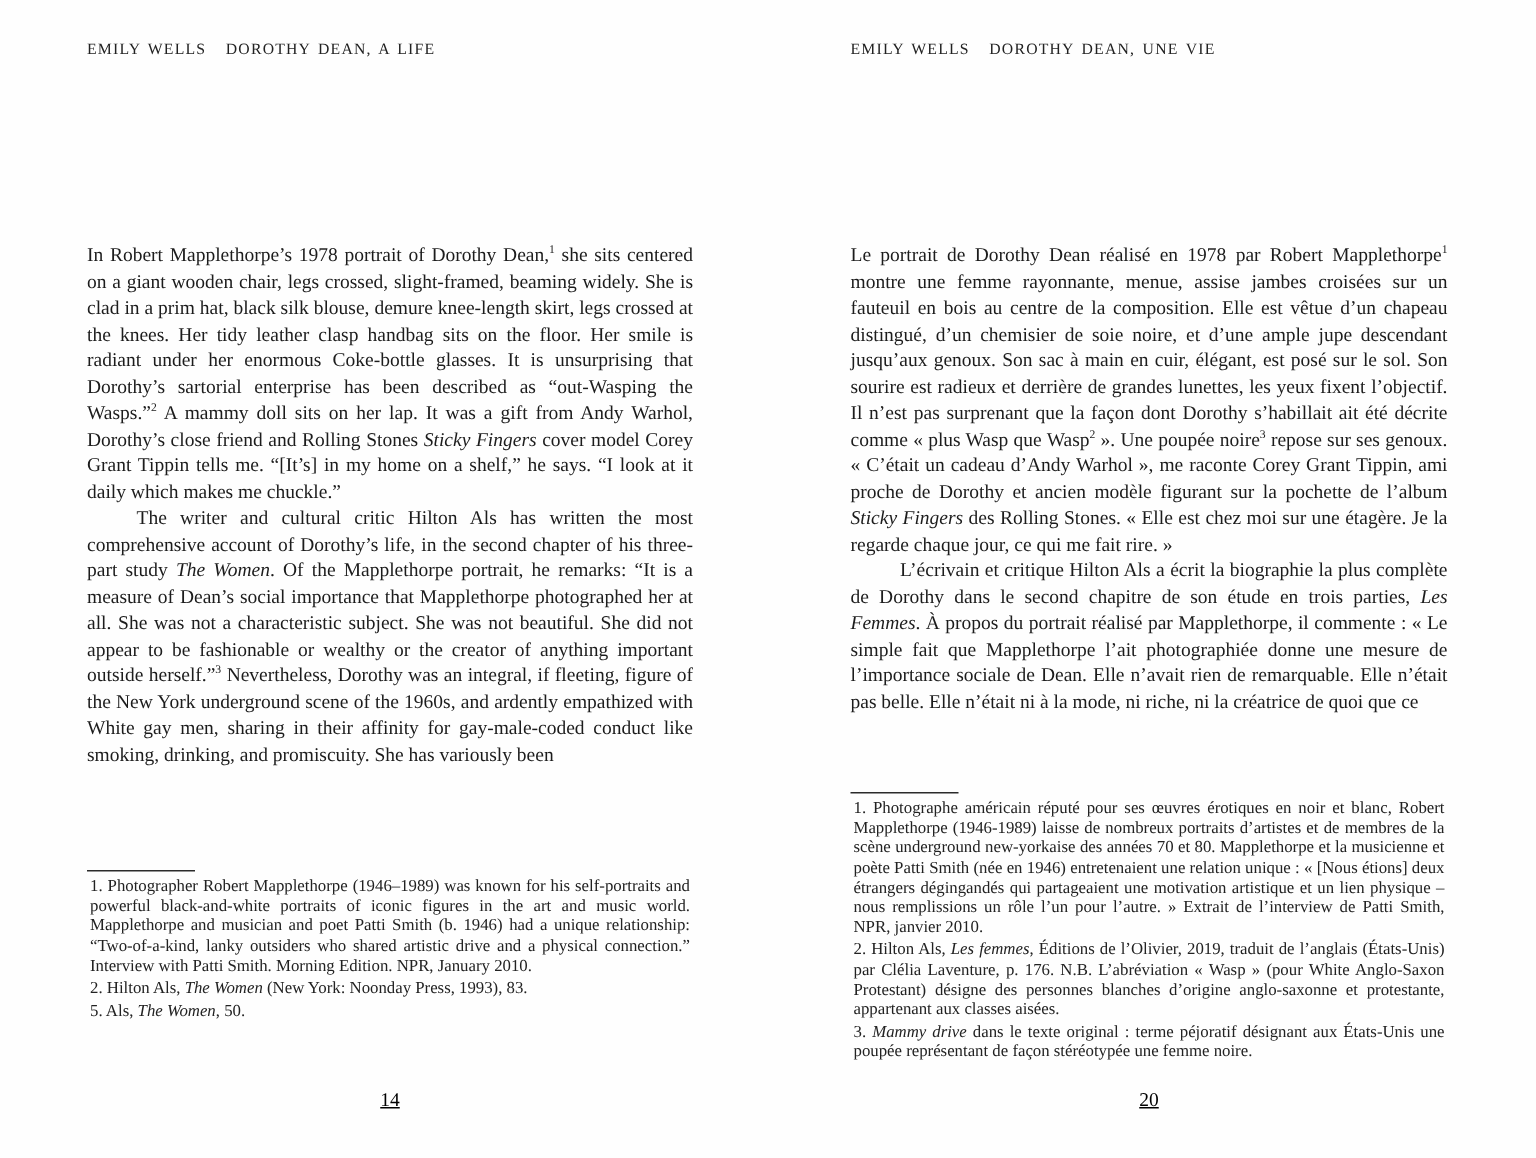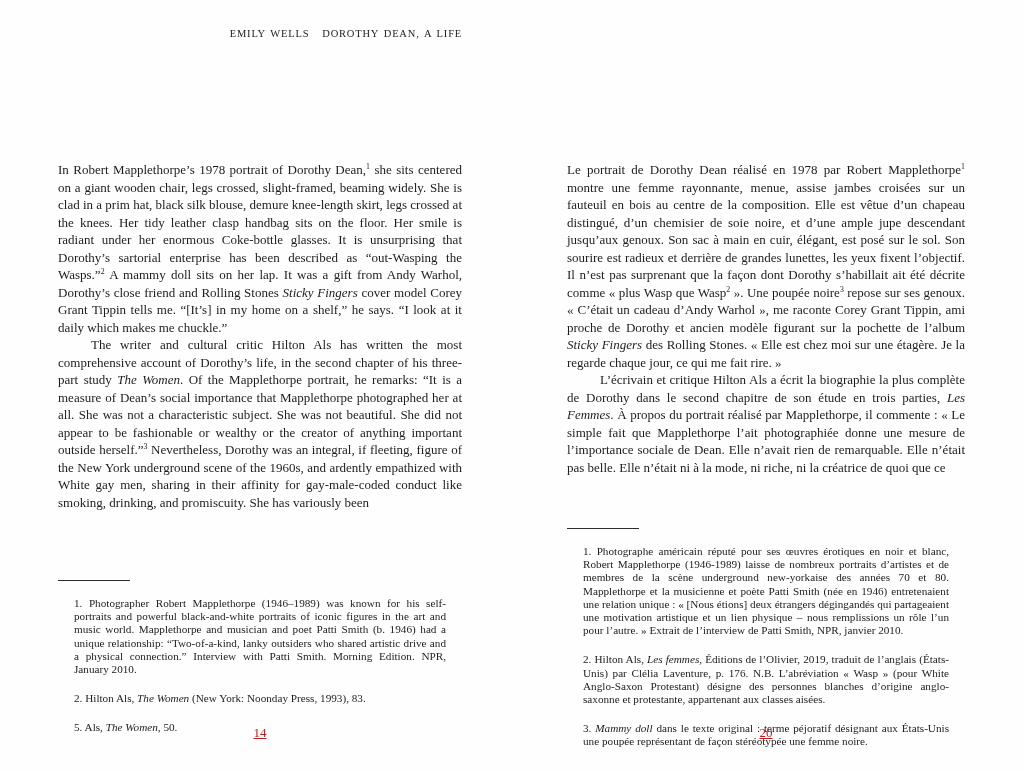--- a/index.html
+++ b/index.html
@@ -12,21 +12,21 @@
     overflow: hidden;
   }
   .page {
     position: absolute; top: 0; height: 772px;
   }
   #page-left  { left: 58px;  width: 404px; }
   #page-right { left: 567px; width: 398px; }
 
   .running-header {
     position: absolute; top: 28px; left: 0; right: 0;
-    text-align: right;
+    text-align: left;
     font-size: 10.5px;
     letter-spacing: 0.8px;
     word-spacing: 1.5px;
     white-space: nowrap;
     color: #222;
   }
   .hdr-sep { display: inline-block; width: 13px; }
 
   .main-text {
     position: absolute; top: 161px; left: 0; right: 0;
@@ -45,27 +45,27 @@
     text-align: justify;
     color: #222;
   }
   #page-left  .footnotes { top: 580px; }
   #page-right .footnotes { top: 528px; }
   .fn-rule {
     width: 72px; height: 0;
     border-top: 1.2px solid #2b2b2b;
     margin: 0 0 4px 0;
   }
-  .footnotes p { margin: 16px; }
+  .footnotes p { margin: 2px; }
 
   .page-number {
     position: absolute; top: 725px; left: 0; right: 0;
     text-align: center;
     font-size: 13px;
-    color: #b91c1c;
+    color: #000000;
     text-decoration: underline;
   }
 
   sup { font-size: 60%; line-height: 0; vertical-align: super; }
   .it { font-style: italic; }
 </style>
 </head>
 <body>
 
 <section class="page" id="page-left" lang="en">
@@ -82,27 +82,30 @@
     <div class="fn-rule"></div>
     <p><span>1. Photographer Robert Mapplethorpe (1946–1989) was known for his self-portraits and powerful black-and-white portraits of iconic figures in the art and music world. Mapplethorpe and musician and poet Patti Smith (b. 1946) had a unique relationship: “Two-of-a-kind, lanky outsiders who shared artistic drive and a physical connection.” Interview with Patti Smith. Morning Edition. NPR, January 2010.</span></p>
     <p><span>2. Hilton Als, </span><span class="it">The Women</span><span> (New York: Noonday Press, 1993), 83.</span></p>
     <p><span>5. Als, </span><span class="it">The Women</span><span>, 50.</span></p>
   </div>
 
   <div class="page-number">14</div>
 </section>
 
 <section class="page" id="page-right" lang="fr">
+  <header class="running-header">
+    <span>EMILY WELLS</span><span class="hdr-sep"></span><span>DOROTHY DEAN, UNE VIE</span>
+  </header>
 
   <div class="main-text">
     <p><span>Le portrait de Dorothy Dean réalisé en 1978 par Robert Mapplethorpe</span><sup>1</sup><span> montre une femme rayonnante, menue, assise jambes croisées sur un fauteuil en bois au centre de la composition. Elle est vêtue d’un chapeau distingué, d’un chemisier de soie noire, et d’une ample jupe descendant jusqu’aux genoux. Son sac à main en cuir, élégant, est posé sur le sol. Son sourire est radieux et derrière de grandes lunettes, les yeux fixent l’objectif. Il n’est pas surprenant que la façon dont Dorothy s’habillait ait été décrite comme « plus Wasp que Wasp</span><sup>2</sup><span> ». Une poupée noire</span><sup>3</sup><span> repose sur ses genoux. « C’était un cadeau d’Andy Warhol », me raconte Corey Grant Tippin, ami proche de Dorothy et ancien modèle figurant sur la pochette de l’album </span><span class="it">Sticky Fingers</span><span> des Rolling Stones. « Elle est chez moi sur une étagère. Je la regarde chaque jour, ce qui me fait rire. »</span></p>
     <p class="indent"><span>L’écrivain et critique Hilton Als a écrit la biographie la plus complète de Dorothy dans le second chapitre de son étude en trois parties, </span><span class="it">Les Femmes</span><span>. À propos du portrait réalisé par Mapplethorpe, il commente : « Le simple fait que Mapplethorpe l’ait photographiée donne une mesure de l’importance sociale de Dean. Elle n’avait rien de remarquable. Elle n’était pas belle. Elle n’était ni à la mode, ni riche, ni la créatrice de quoi que ce</span></p>
   </div>
 
   <div class="footnotes">
     <div class="fn-rule"></div>
     <p><span>1. Photographe américain réputé pour ses œuvres érotiques en noir et blanc, Robert Mapplethorpe (1946-1989) laisse de nombreux portraits d’artistes et de membres de la scène underground new-yorkaise des années 70 et 80. Mapplethorpe et la musicienne et poète Patti Smith (née en 1946) entretenaient une relation unique : « [Nous étions] deux étrangers dégingandés qui partageaient une motivation artistique et un lien physique – nous remplissions un rôle l’un pour l’autre. » Extrait de l’interview de Patti Smith, NPR, janvier 2010.</span></p>
     <p><span>2. Hilton Als, </span><span class="it">Les femmes</span><span>, Éditions de l’Olivier, 2019, traduit de l’anglais (États-Unis) par Clélia Laventure, p. 176. N.B. L’abréviation « Wasp » (pour White Anglo-Saxon Protestant) désigne des personnes blanches d’origine anglo-saxonne et protestante, appartenant aux classes aisées.</span></p>
-    <p><span>3. </span><span class="it">Mammy doll</span><span> dans le texte original : terme péjoratif désignant aux États-Unis une poupée représentant de façon stéréotypée une femme noire.</span></p>
+    <p><span>3. </span><span class="it">Mammy drive</span><span> dans le texte original : terme péjoratif désignant aux États-Unis une poupée représentant de façon stéréotypée une femme noire.</span></p>
   </div>
 
   <div class="page-number">20</div>
 </section>
 
 </body></html>

